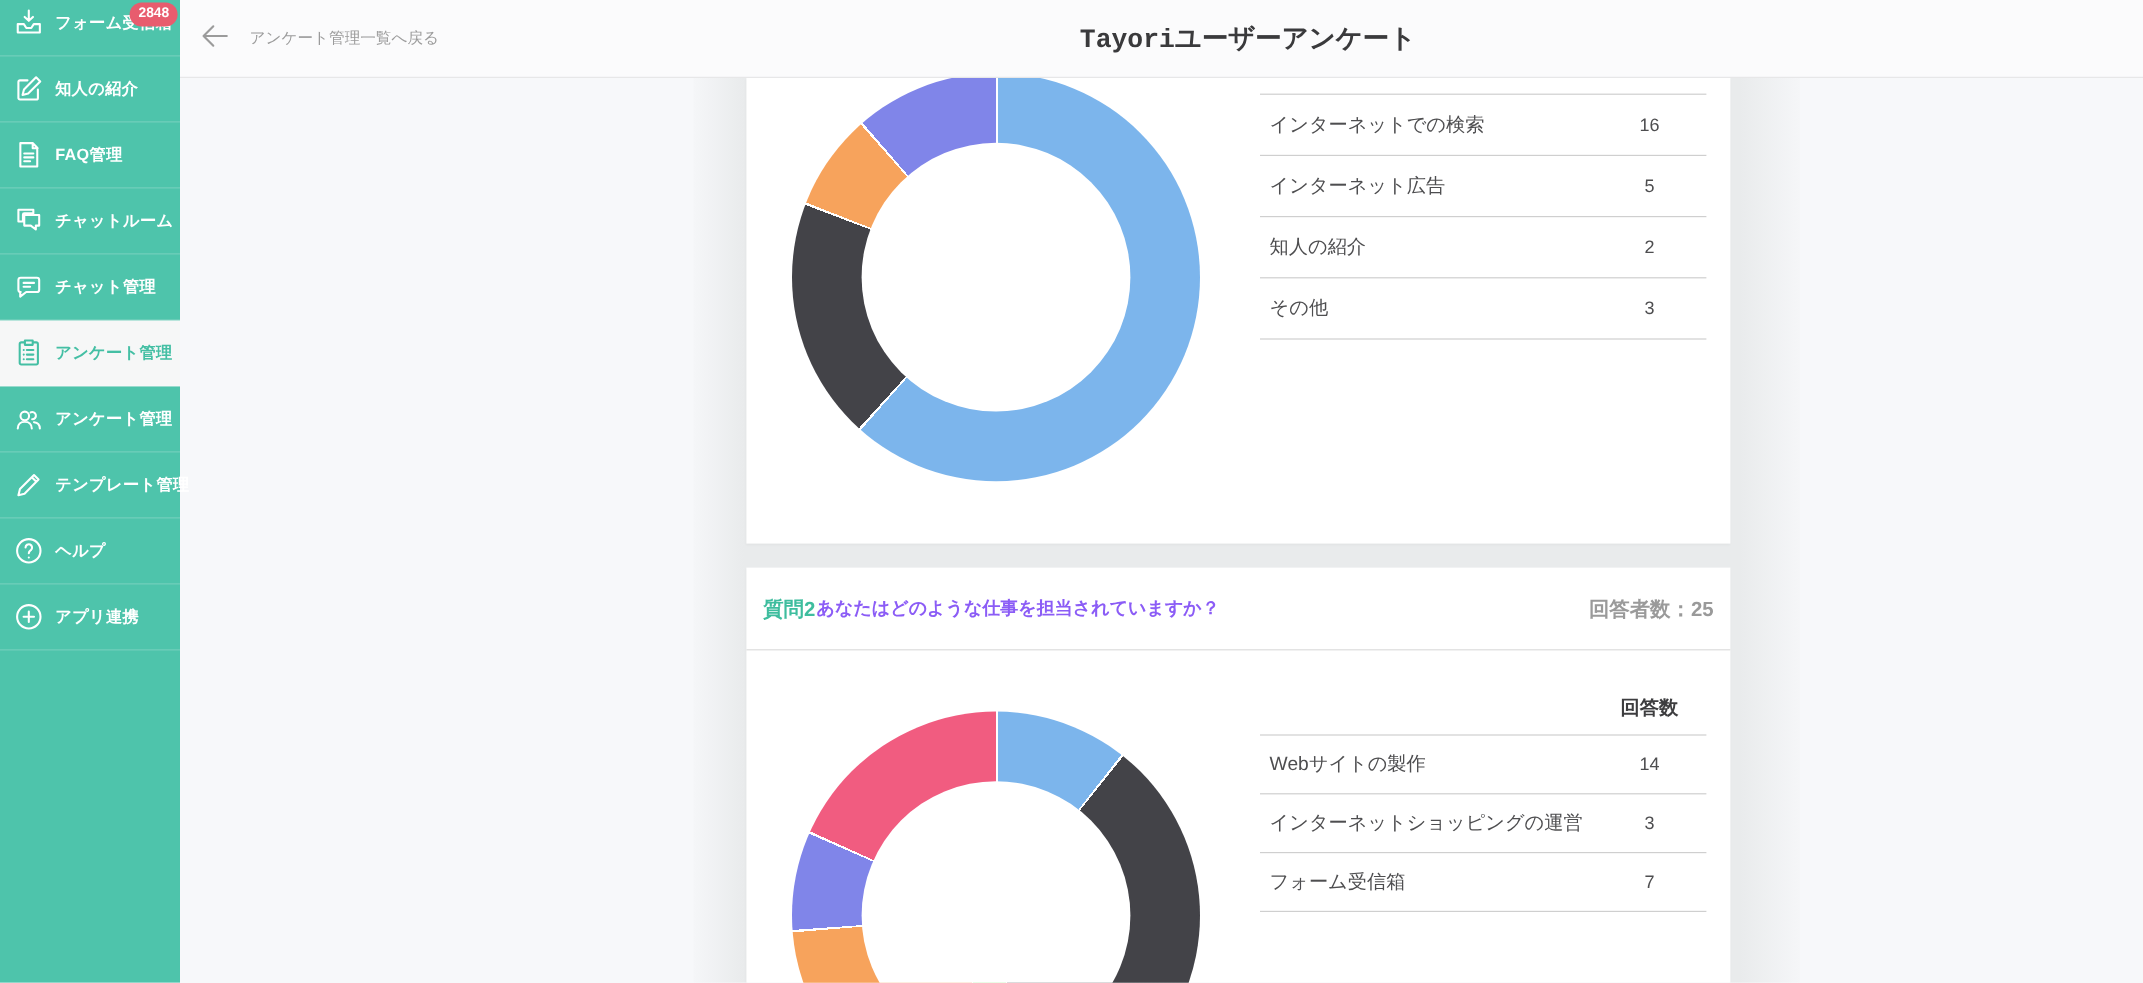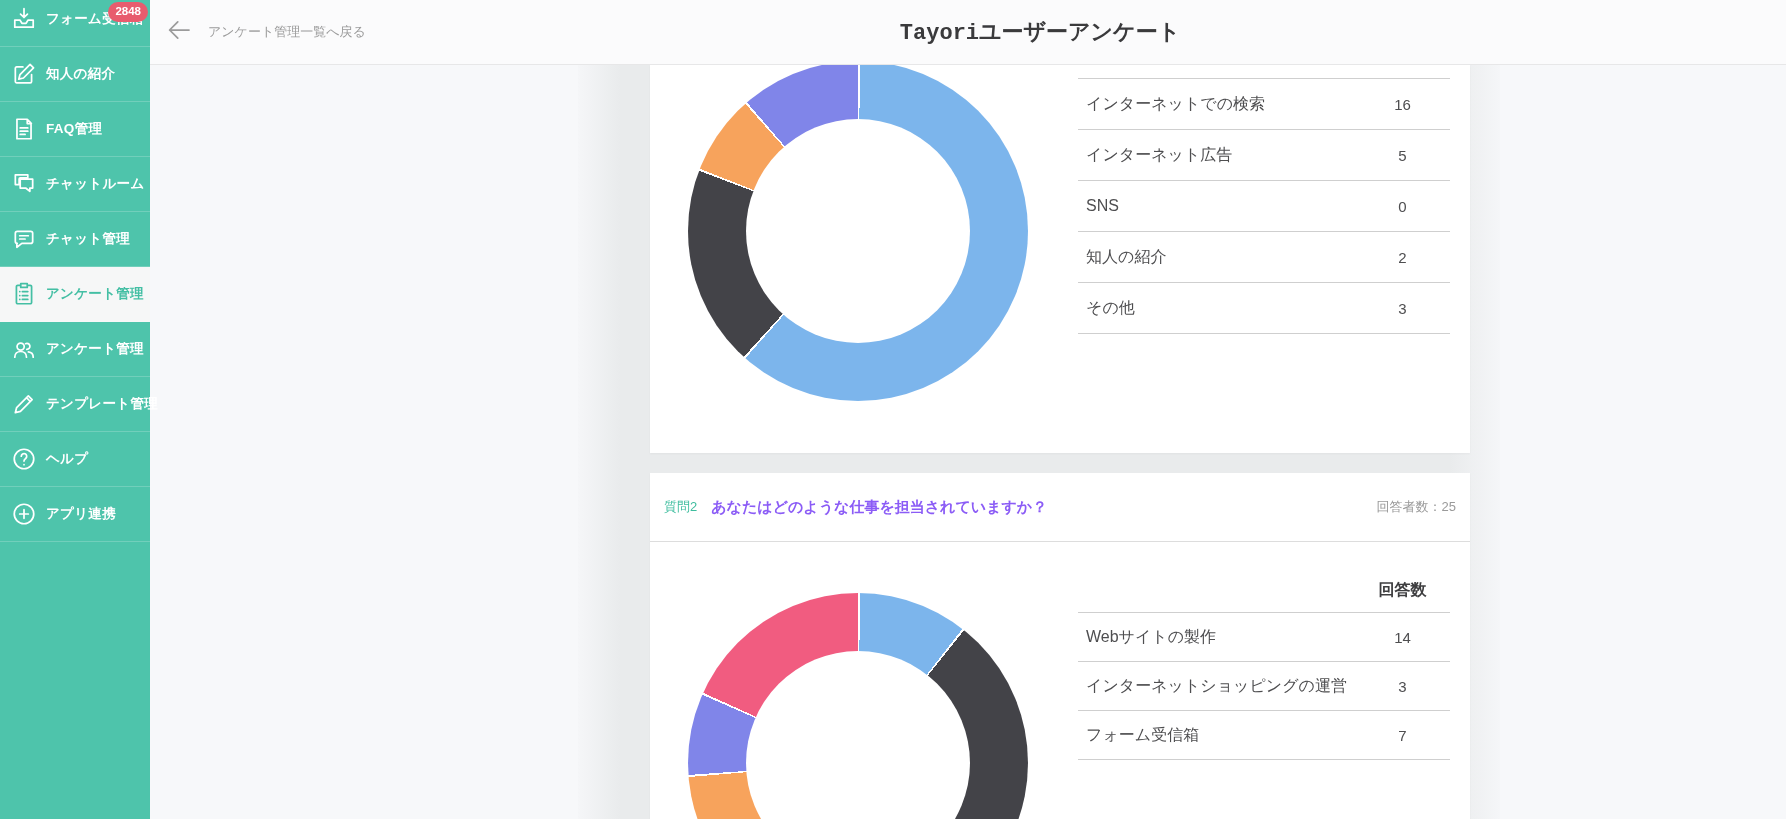--- a/index.html
+++ b/index.html
@@ -37,21 +37,21 @@
     position:absolute;left:890px;top:0;height:64px;display:flex;align-items:center;
     transform:translateX(-50%);font-size:22px;font-weight:bold;color:#3a3a3c;white-space:nowrap;
   }
   
   .content-strip{
     position:absolute;left:578px;top:65px;width:922px;height:754px;
     background:linear-gradient(to right,#f5f6f8 0px,#e9ebec 42px,#e9ebec 872px,#f5f6f8 922px);
     z-index:1;
   }
   
-  .card{position:absolute;left:650px;width:820px;background:#ffffff;z-index:5;box-shadow:0 1px 2px rgba(0,0,0,0.04);}
+  .card{position:absolute;left:622px;width:820px;background:#ffffff;z-index:5;box-shadow:0 1px 2px rgba(0,0,0,0.04);}
   #card-q1{top:65px;height:388px;}
   #card-q2{top:473px;height:620px;}
   
   .donut{position:absolute;width:340px;height:340px;border-radius:50%;}
   .donut::after{
     content:"";position:absolute;left:50%;top:50%;width:224px;height:224px;
     margin:-112px 0 0 -112px;border-radius:50%;background:#ffffff;
   }
   #donut-q1{left:38px;top:-4px;}
   #donut-q2{left:38px;top:120px;}
@@ -65,24 +65,24 @@
   .trow{display:flex;align-items:center;border-bottom:1px solid #cfcfcf;}
   #table-q1 .trow{height:50px;}
   #table-q2 .trow{height:48px;}
   .trow .t-label{flex:1;padding-left:8px;font-size:16px;color:#4e4e50;white-space:nowrap;}
   .trow .t-value{width:95px;text-align:center;font-size:15px;color:#4e4e50;}
   
   .q-row{
     height:69px;display:flex;align-items:center;padding:0 14px;box-sizing:border-box;
     border-bottom:1px solid #dddddd;
   }
-  .q-label{color:#3ebd9e;font-weight:normal;font-size:13px;margin-right:14px;white-space:nowrap;}
+  .q-label{color:#3ebd9e;font-weight:bold;font-size:17px;margin-right:1px;white-space:nowrap;}
   .q-text{color:#8b5cf6;font-weight:bold;font-size:15px;white-space:nowrap;}
   .q-spacer{flex:1;}
-  .q-respondents{color:#9a9a9a;font-size:13px;white-space:nowrap;}
+  .q-respondents{color:#9a9a9a;font-size:17px;white-space:nowrap;font-weight:bold;}
 </style>
 </head>
 <body>
 
 <aside class="sidebar">
   <nav class="side-nav" id="side-nav">
       <div class="side-item">
         <span class="s-icon">
           <svg viewBox="0 0 24 24" fill="none" stroke="currentColor" stroke-width="1.6" stroke-linecap="round" stroke-linejoin="round">
             <path d="M12 2.5v8 M8.8 7.5l3.2 3 3.2-3 M3.5 13v6.5h17V13 M3.5 13h4.7l1.9 3h3.8l1.9-3h4.7"></path>
@@ -185,24 +185,20 @@
 <section class="card" id="card-q1">
   <div class="donut" id="donut-q1" style="background: conic-gradient(rgb(255, 255, 255) 0deg, rgb(255, 255, 255) 0.7deg, rgb(124, 181, 236) 0.7deg, rgb(124, 181, 236) 221.538deg, rgb(255, 255, 255) 221.538deg, rgb(255, 255, 255) 222.238deg, rgb(67, 67, 72) 222.238deg, rgb(67, 67, 72) 290.769deg, rgb(255, 255, 255) 290.769deg, rgb(255, 255, 255) 291.469deg, rgb(247, 163, 92) 291.469deg, rgb(247, 163, 92) 318.462deg, rgb(255, 255, 255) 318.462deg, rgb(255, 255, 255) 319.162deg, rgb(128, 133, 233) 319.162deg, rgb(128, 133, 233) 360deg);"></div>
   <div class="ans-table" id="table-q1">
       <div class="trow">
         <span class="t-label">インターネットでの検索</span>
         <span class="t-value">16</span>
       </div>
       <div class="trow">
         <span class="t-label">インターネット広告</span>
         <span class="t-value">5</span>
-      </div>
-      <div class="trow">
-        <span class="t-label">SNS</span>
-        <span class="t-value">0</span>
       </div>
       <div class="trow">
         <span class="t-label">知人の紹介</span>
         <span class="t-value">2</span>
       </div>
       <div class="trow">
         <span class="t-label">その他</span>
         <span class="t-value">3</span>
       </div>
     </div>

